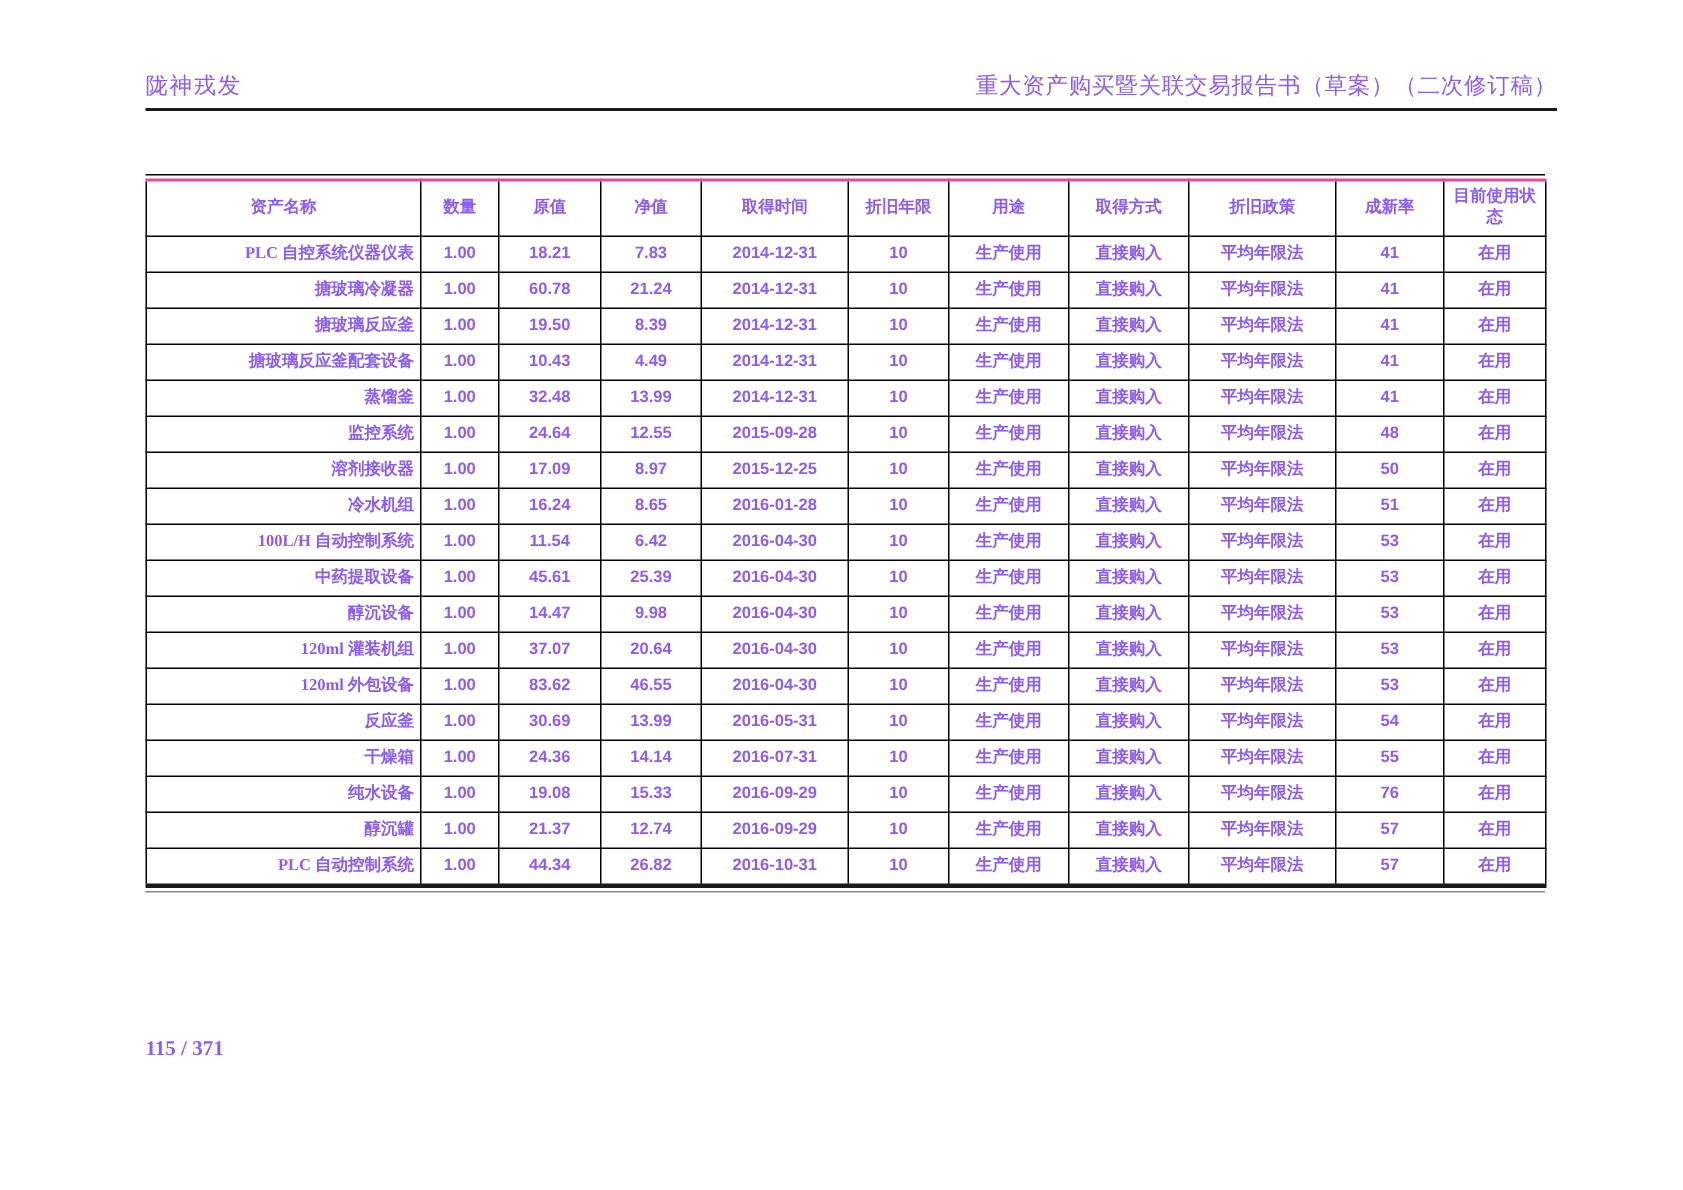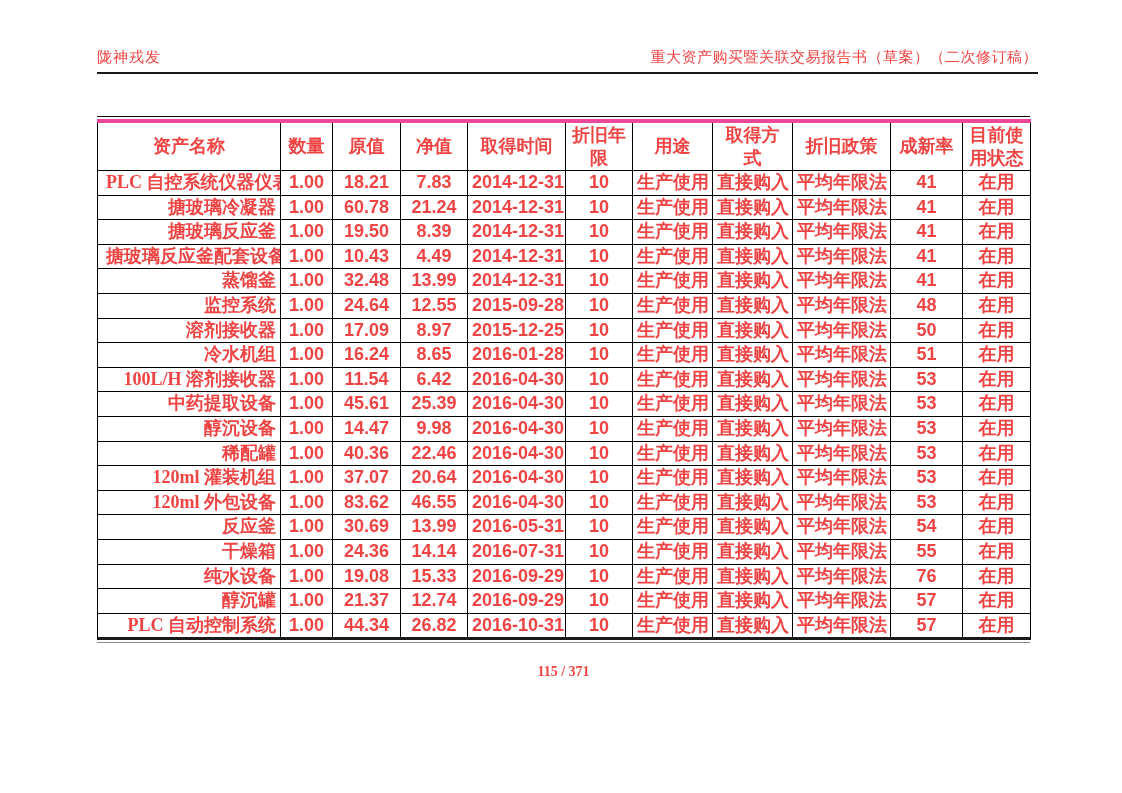--- a/index.html
+++ b/index.html
@@ -7,21 +7,21 @@
     padding: 0;
     background: #ffffff;
   }
   .page {
     position: relative;
     width: 1122px;
     height: 793px;
     background: #ffffff;
     overflow: hidden;
     font-family: "Liberation Serif", "DejaVu Serif", serif;
-    color: #ef4444;
+    color: #8b5cf6;
   }
   .doc-header {
     position: absolute;
     top: 48px;
     left: 97px;
     width: 941px;
     display: flex;
     justify-content: space-between;
     align-items: flex-end;
     font-size: 15px;
@@ -36,24 +36,24 @@
     top: 116px;
     left: 97px;
     width: 933px;
     border-top: 1px solid #000;
   }
   table.asset-table {
     border-collapse: collapse;
     table-layout: fixed;
     width: 933px;
     margin-top: 2px;
-    border-top: 4px solid #ec4899;
+    border-top: 2px solid #ec4899;
     border-bottom: 3px solid #1a1a1a;
     font-family: "Liberation Sans", "DejaVu Sans", sans-serif;
-    font-size: 18px;
+    font-size: 11px;
     font-weight: bold;
   }
   .table-wrap::after {
     content: "";
     display: block;
     height: 1px;
     background: #888;
     margin-top: 2px;
   }
   .asset-table th, .asset-table td {
@@ -71,24 +71,24 @@
     white-space: normal;
     line-height: 1.25;
   }
   .asset-table td.left {
     text-align: right;
     padding-left: 8px;
     font-family: Liberation Serif, serif;
   }
   .page-footer {
     position: absolute;
-    top: 664px;
+    top: 692px;
     left: 97px;
     width: 933px;
-    text-align: center;
+    text-align: left;
     font-size: 14px;
     font-weight: bold;
     font-family: "Liberation Serif", "DejaVu Serif", serif;
   }
 </style>
 </head>
 <body>
 
 <div class="page">
 
@@ -226,21 +226,21 @@
             <td>8.65</td>
             <td>2016-01-28</td>
             <td>10</td>
             <td>生产使用</td>
             <td>直接购入</td>
             <td>平均年限法</td>
             <td>51</td>
             <td>在用</td>
           </tr>
           <tr>
-            <td class="left">100L/H 溶剂接收器</td>
+            <td class="left">100L/H 自动控制系统</td>
             <td>1.00</td>
             <td>11.54</td>
             <td>6.42</td>
             <td>2016-04-30</td>
             <td>10</td>
             <td>生产使用</td>
             <td>直接购入</td>
             <td>平均年限法</td>
             <td>53</td>
             <td>在用</td>
@@ -256,33 +256,20 @@
             <td>直接购入</td>
             <td>平均年限法</td>
             <td>53</td>
             <td>在用</td>
           </tr>
           <tr>
             <td class="left">醇沉设备</td>
             <td>1.00</td>
             <td>14.47</td>
             <td>9.98</td>
-            <td>2016-04-30</td>
-            <td>10</td>
-            <td>生产使用</td>
-            <td>直接购入</td>
-            <td>平均年限法</td>
-            <td>53</td>
-            <td>在用</td>
-          </tr>
-          <tr>
-            <td class="left">稀配罐</td>
-            <td>1.00</td>
-            <td>40.36</td>
-            <td>22.46</td>
             <td>2016-04-30</td>
             <td>10</td>
             <td>生产使用</td>
             <td>直接购入</td>
             <td>平均年限法</td>
             <td>53</td>
             <td>在用</td>
           </tr>
           <tr>
             <td class="left">120ml 灌装机组</td>

